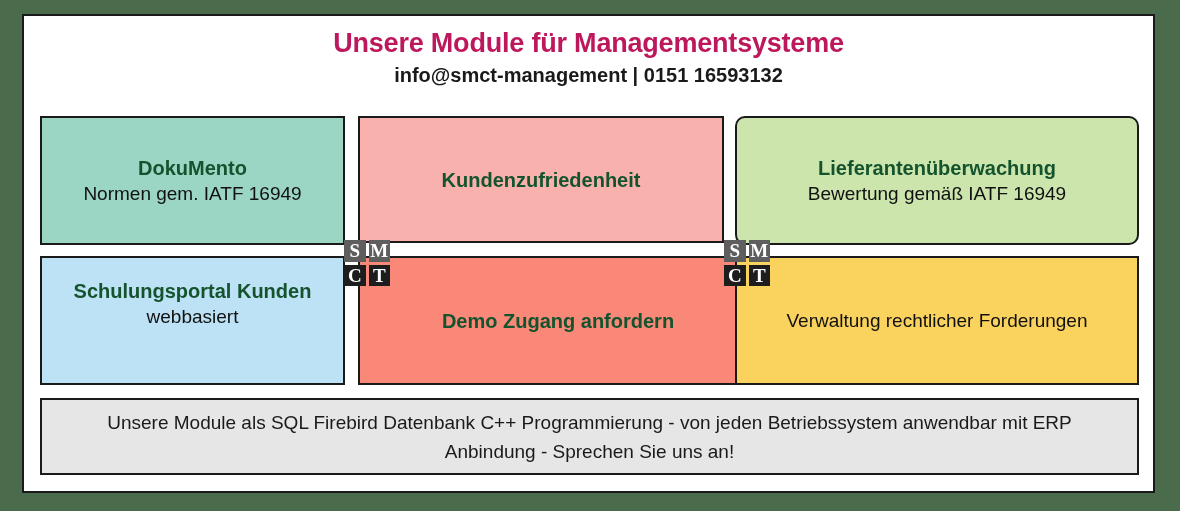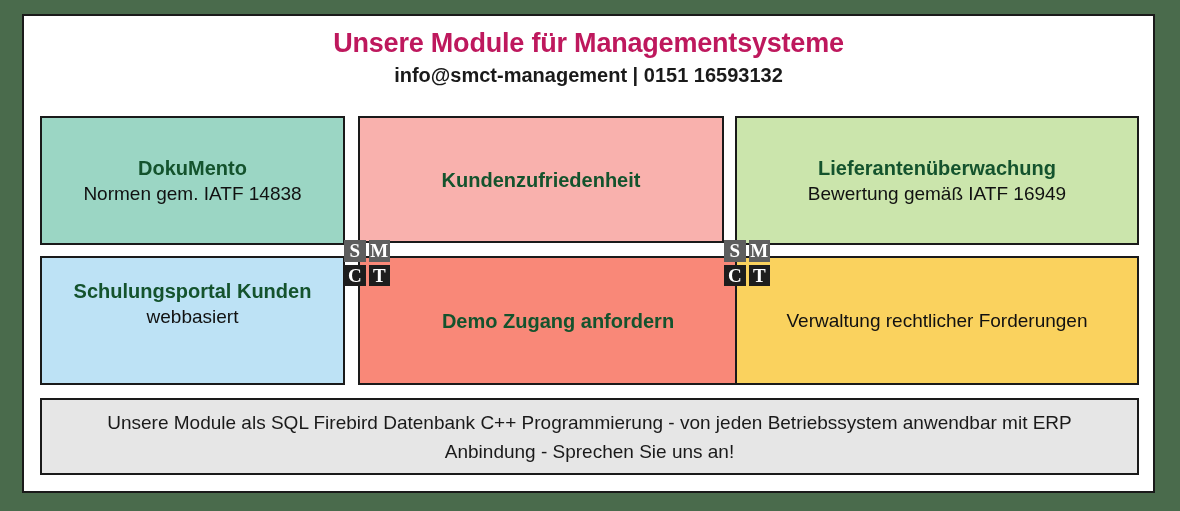--- a/index.html
+++ b/index.html
@@ -84,21 +84,21 @@
     font-size: 19px;
     font-weight: normal;
     color: #111111;
     line-height: 26px;
     white-space: nowrap;
   }
 
   
   #card-dokumento        { left: 16px;  top: 100px; width: 305px;  height: 129px; background: #9bd6c4; }
   #card-kundenzufrieden  { left: 334px; top: 100px; width: 366px;  height: 127px; background: #f9b1ad; }
-  #card-lieferanten      { left: 711px; top: 100px; width: 404px;  height: 129px; background: #cbe5ac; }
+  #card-lieferanten      { left: 711px; top: 100px; width: 404px;  height: 129px; background: #cbe5ac; border-radius: 10px; }
   
   #card-schulungsportal  { left: 16px;  top: 240px; width: 305px;  height: 129px; background: #bde2f5; }
   #card-demo             { left: 334px; top: 240px; width: 400px;  height: 129px; background: #f98878; }
   #card-rechtskataster   { left: 711px; top: 240px; width: 404px;  height: 129px; background: #fad25e; }
 
   
   #footer-note {
     position: absolute;
     left: 16px;
     top: 382px;
@@ -151,21 +151,21 @@
 <div id="poster">
   <div id="panel">
 
     <div id="header">
       <div id="poster-title">Unsere Module für Managementsysteme</div>
       <div id="poster-contact">info@smct-management | 0151 16593132</div>
     </div>
 
     <div class="card" id="card-dokumento">
       <div class="card-title">DokuMento</div>
-      <div class="card-sub">Normen gem. IATF 14838</div>
+      <div class="card-sub">Normen gem. IATF 16949</div>
     </div>
 
     <div class="card" id="card-kundenzufrieden">
       <div class="card-title">Kundenzufriedenheit</div>
     </div>
 
     <div class="card" id="card-lieferanten">
       <div class="card-title">Lieferantenüberwachung</div>
       <div class="card-sub">Bewertung gemäß IATF 16949</div>
     </div>

